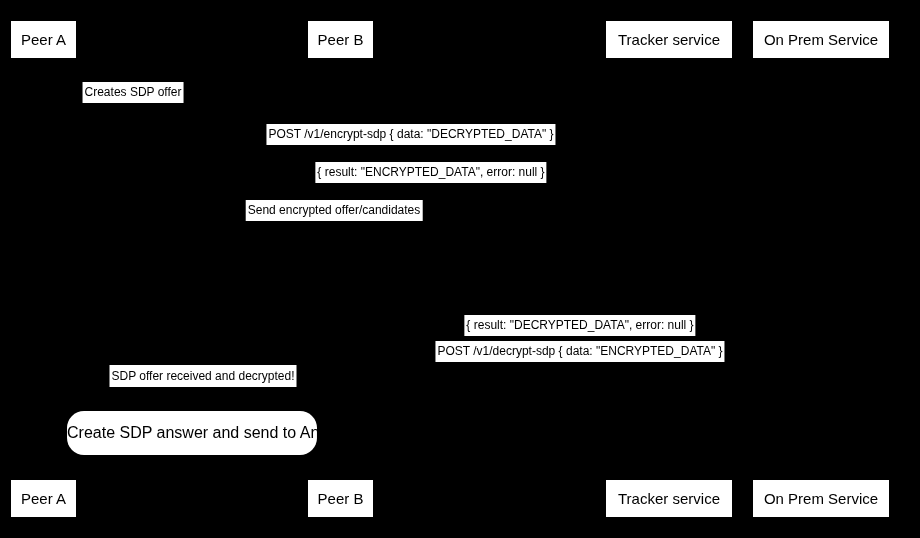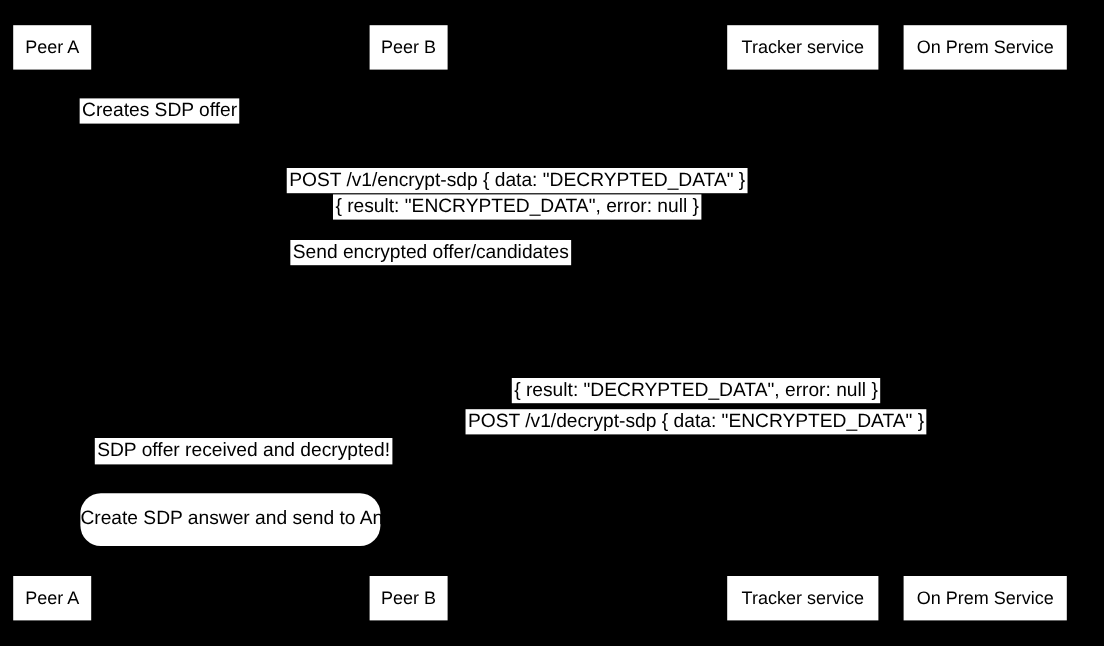--- a/index.html
+++ b/index.html
@@ -25,21 +25,21 @@
     display: flex;
     align-items: center;
     justify-content: center;
     white-space: nowrap;
   }
   .msg {
     position: absolute;
     transform: translateX(-50%);
     background: var(--box-bg, #ffffff);
     color: var(--box-text, #000000);
-    font-size: 16px;
+    font-size: 12px;
     line-height: 21px;
     height: 21px;
     padding: 0 2px;
     white-space: nowrap;
   }
   .msg.tall {
     height: 22px;
     line-height: 22px;
   }
   .note {
@@ -62,23 +62,23 @@
 <body>
 
 <div class="stage">
 
   <div class="actor" style="left:11px;  top:21px; width:65px;">Peer A</div>
   <div class="actor" style="left:308px; top:21px; width:65px;">Peer B</div>
   <div class="actor" style="left:606px; top:21px; width:126px;">Tracker service</div>
   <div class="actor" style="left:753px; top:21px; width:136px;">On Prem Service</div>
 
   <div class="msg" style="left:133px; top:82px;">Creates SDP offer</div>
-  <div class="msg" style="left:431px; top:124px;margin-top:16px;">POST /v1/encrypt-sdp { data: "DECRYPTED_DATA" }</div>
+  <div class="msg" style="left:411px; top:124px;">POST /v1/encrypt-sdp { data: "DECRYPTED_DATA" }</div>
   <div class="msg" style="left:431px; top:162px;">{ result: "ENCRYPTED_DATA", error: null }</div>
-  <div class="msg" style="left:359px; top:200px;">Send encrypted offer/candidates</div>
+  <div class="msg" style="left:334px; top:200px;">Send encrypted offer/candidates</div>
   <div class="msg" style="left:580px; top:293px;margin-top:48px;">POST /v1/decrypt-sdp { data: "ENCRYPTED_DATA" }</div>
   <div class="msg" style="left:580px; top:315px;">{ result: "DECRYPTED_DATA", error: null }</div>
   <div class="msg tall" style="left:203px; top:365px;">SDP offer received and decrypted!</div>
 
   <div class="note" style="left:67px; top:411px; width:250px; height:44px;border-radius:17px;">
     <div>Create SDP answer and send to An</div>
   </div>
 
   <div class="actor" style="left:11px;  top:480px; width:65px;">Peer A</div>
   <div class="actor" style="left:308px; top:480px; width:65px;">Peer B</div>

